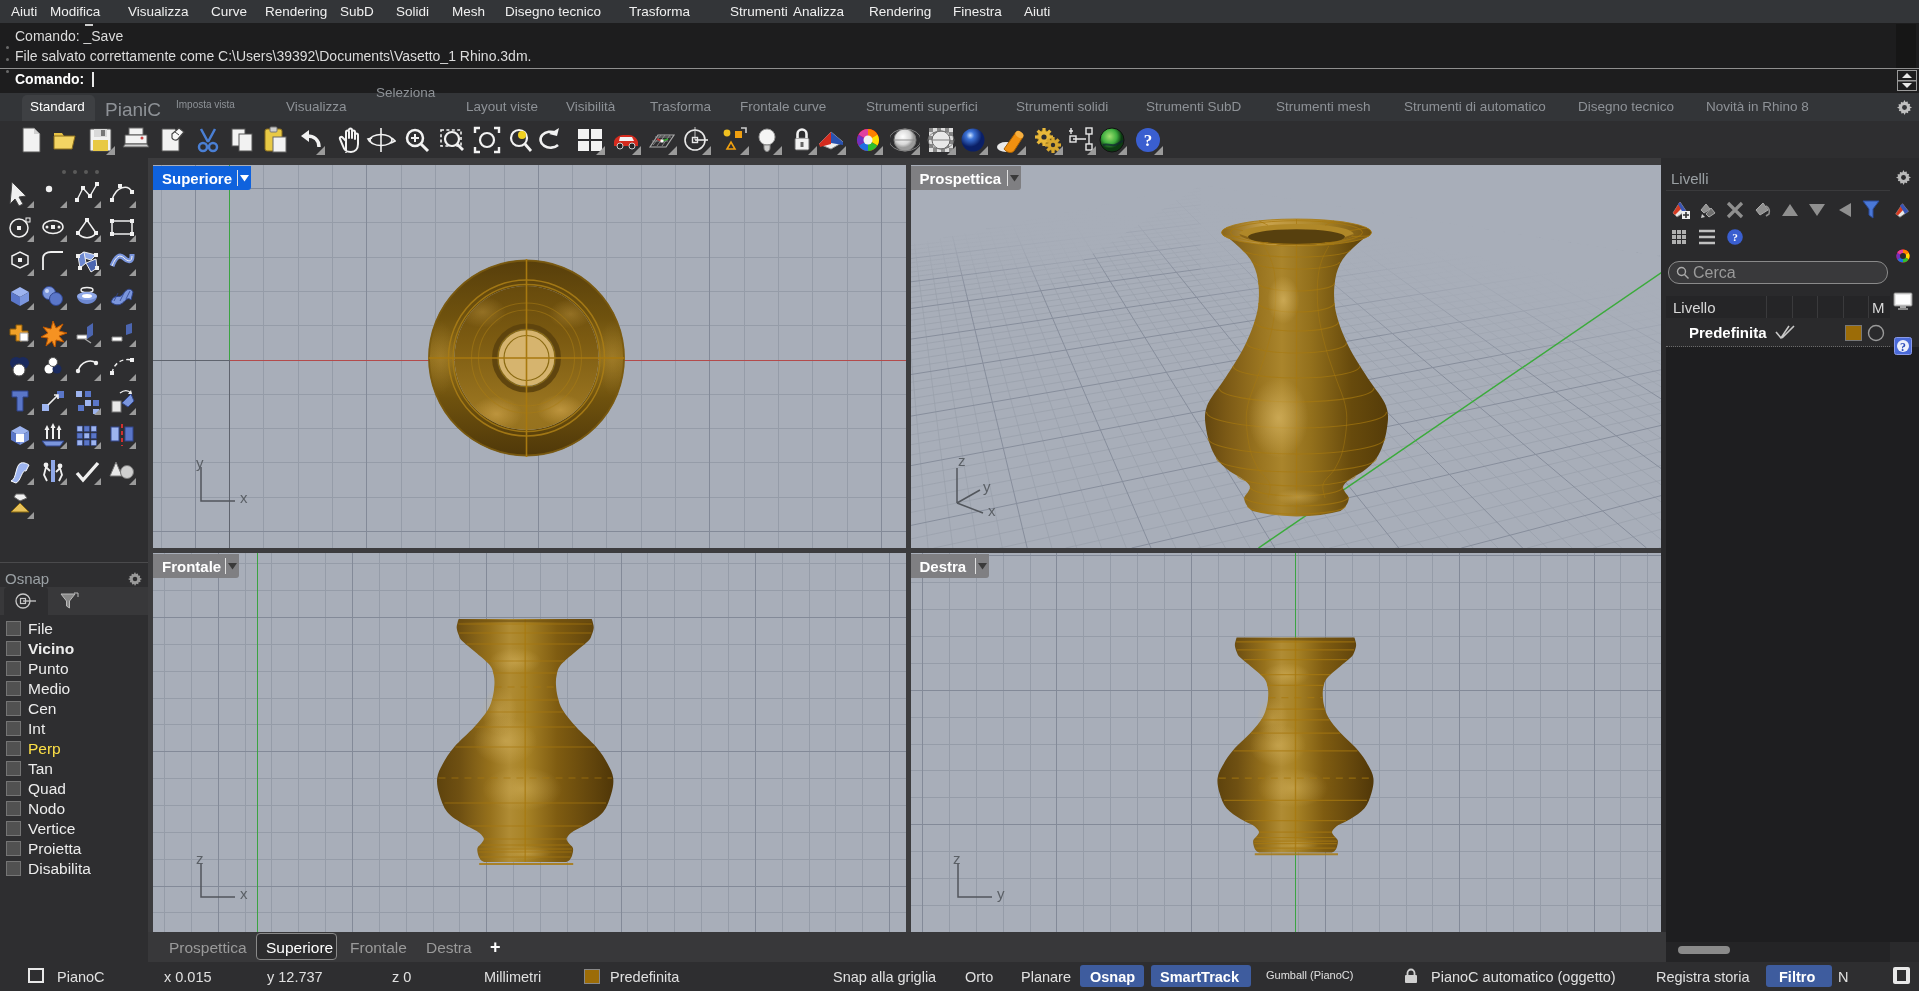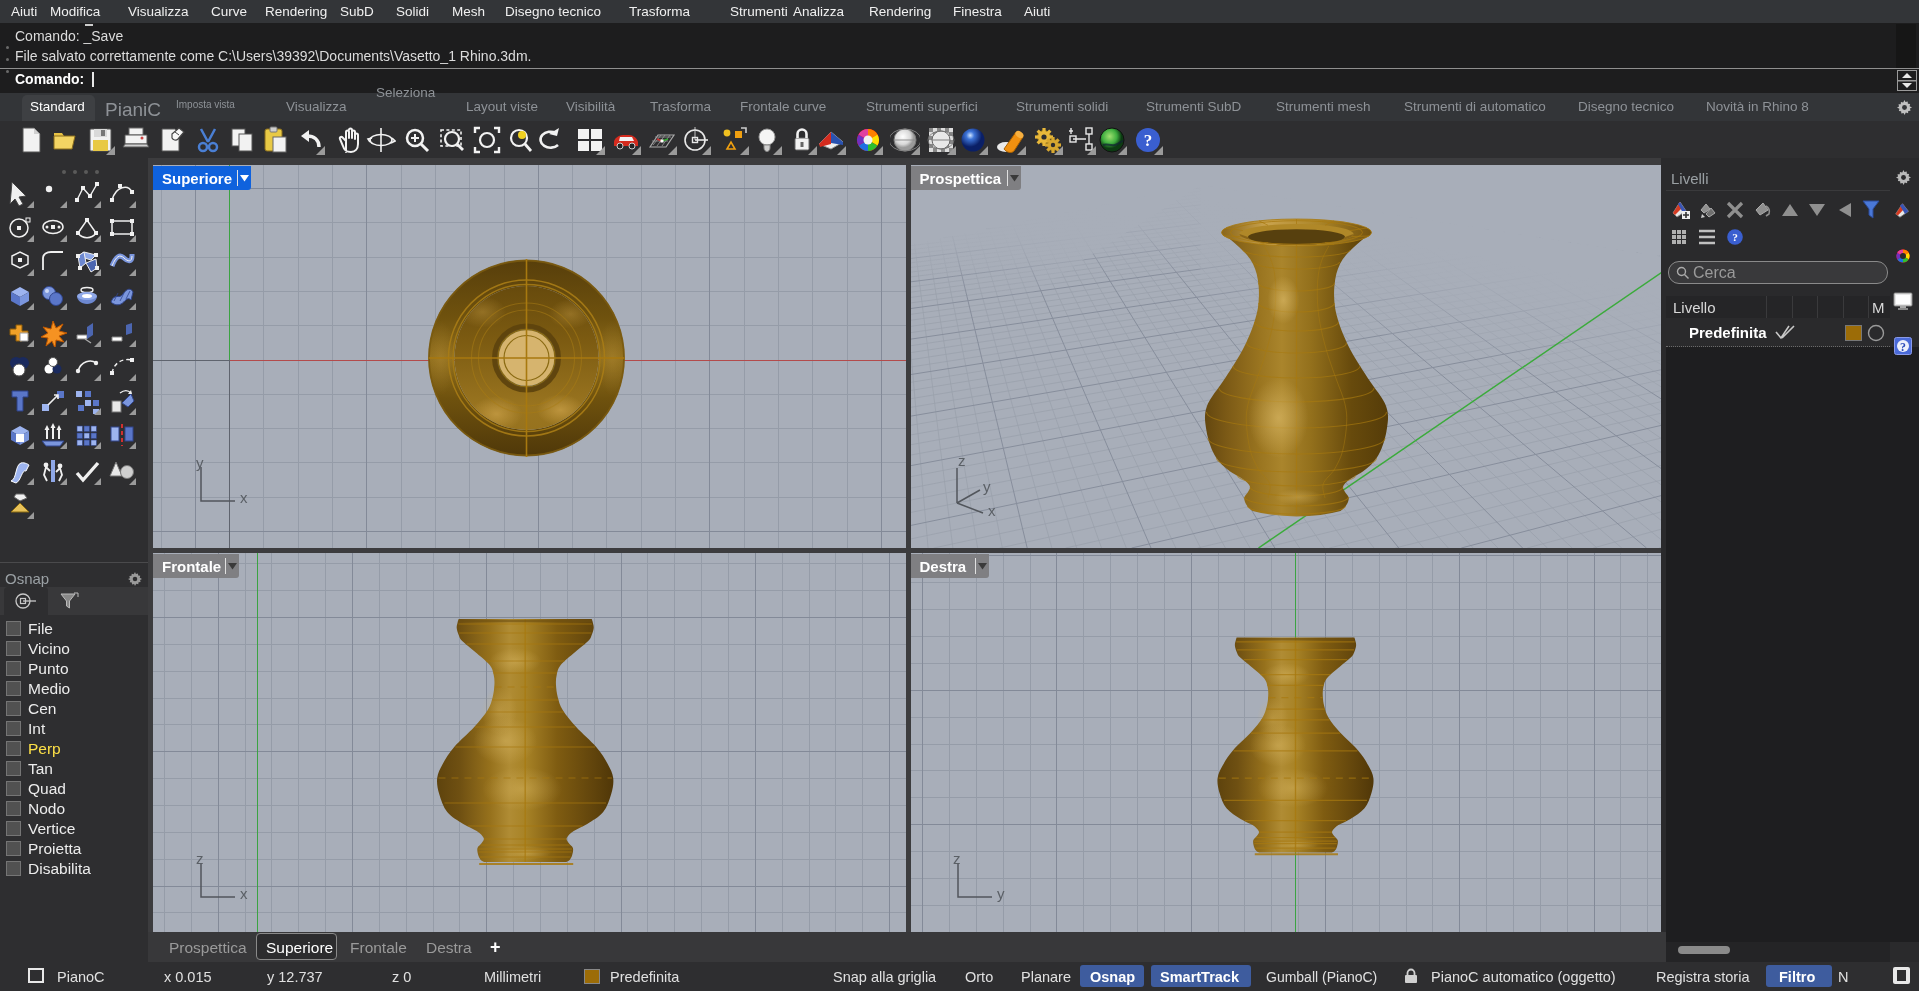--- a/index.html
+++ b/index.html
@@ -564,21 +564,21 @@
     <rect x="6.5" y="6.5" width="5" height="5" fill="none" stroke="#c8c8c8" stroke-width="1.2"></rect>
     <path d="M9 9h13" stroke="#c8c8c8" stroke-width="1.3"></path>
   </svg>
 <svg class="abs" style="left:58px;top:592px" width="22" height="18" viewBox="0 0 22 18">
     <path d="M3 2h14l-5.5 7v7l-3-2V9z" fill="#888" stroke="#bbb" stroke-width="1"></path>
     <path d="M16 1h4M20 1v4" stroke="#bbb" stroke-width="1"></path>
   </svg>
 <div class="abs" style="left:6px;top:621px;width:15px;height:15px;background:#515151;border:1px solid #757575"></div>
 <div class="txt" style="left:28px;top:620px;font-size:15.5px;color:#ececec;font-weight:400;">File</div>
 <div class="abs" style="left:6px;top:641px;width:15px;height:15px;background:#515151;border:1px solid #757575"></div>
-<div class="txt" style="left:28px;top:640px;font-size:15.5px;color:#ececec;font-weight:400;">Vicino</div>
+<div class="txt" style="left:28px;top:640px;font-size:15.5px;color:#ececec;font-weight:700;">Vicino</div>
 <div class="abs" style="left:6px;top:661px;width:15px;height:15px;background:#515151;border:1px solid #757575"></div>
 <div class="txt" style="left:28px;top:660px;font-size:15.5px;color:#ececec;font-weight:400;">Punto</div>
 <div class="abs" style="left:6px;top:681px;width:15px;height:15px;background:#515151;border:1px solid #757575"></div>
 <div class="txt" style="left:28px;top:680px;font-size:15.5px;color:#ececec;font-weight:400;">Medio</div>
 <div class="abs" style="left:6px;top:701px;width:15px;height:15px;background:#515151;border:1px solid #757575"></div>
 <div class="txt" style="left:28px;top:700px;font-size:15.5px;color:#ececec;font-weight:400;">Cen</div>
 <div class="abs" style="left:6px;top:721px;width:15px;height:15px;background:#515151;border:1px solid #757575"></div>
 <div class="txt" style="left:28px;top:720px;font-size:15.5px;color:#ececec;font-weight:400;">Int</div>
 <div class="abs" style="left:6px;top:741px;width:15px;height:15px;background:#515151;border:1px solid #757575"></div>
 <div class="txt" style="left:28px;top:740px;font-size:15.5px;color:#fde047;font-weight:400;">Perp</div>
@@ -1236,21 +1236,21 @@
 <div class="abs" style="left:28px;top:968px;width:16px;height:15px;background:#2e2e30;border:2px solid #e8e8e8"></div>
 <div class="txt" style="left:57px;top:969px;font-size:14.5px;color:#e0e0e0;font-weight:400;">PianoC</div>
 <div class="txt" style="left:164px;top:969px;font-size:14.5px;color:#e0e0e0;font-weight:400;">x 0.015</div>
 <div class="txt" style="left:267px;top:969px;font-size:14.5px;color:#e0e0e0;font-weight:400;">y 12.737</div>
 <div class="txt" style="left:392px;top:969px;font-size:14.5px;color:#e0e0e0;font-weight:400;">z 0</div>
 <div class="txt" style="left:484px;top:969px;font-size:14.5px;color:#e0e0e0;font-weight:400;">Millimetri</div>
 <div class="txt" style="left:610px;top:969px;font-size:14.5px;color:#e0e0e0;font-weight:400;">Predefinita</div>
 <div class="txt" style="left:833px;top:969px;font-size:14.5px;color:#e0e0e0;font-weight:400;">Snap alla griglia</div>
 <div class="txt" style="left:965px;top:969px;font-size:14.5px;color:#e0e0e0;font-weight:400;">Orto</div>
 <div class="txt" style="left:1021px;top:969px;font-size:14.5px;color:#e0e0e0;font-weight:400;">Planare</div>
-<div class="txt" style="left:1266px;top:969px;font-size:14px;color:#e0e0e0;font-weight:400;">Gumball (PianoC)</div>
+<div class="txt" style="left:1266px;top:969px;font-size:11px;color:#e0e0e0;font-weight:400;">Gumball (PianoC)</div>
 <div class="txt" style="left:1431px;top:969px;font-size:14.5px;color:#e0e0e0;font-weight:400;">PianoC automatico (oggetto)</div>
 <div class="txt" style="left:1656px;top:969px;font-size:14.5px;color:#e0e0e0;font-weight:400;">Registra storia</div>
 <div class="txt" style="left:1838px;top:969px;font-size:14.5px;color:#e0e0e0;font-weight:400;">N</div>
 <div class="abs" style="left:584px;top:969px;width:16px;height:15px;background:#9c6c07;border:1px solid #888"></div>
 <div class="abs" style="left:1080px;top:965px;width:64px;height:22px;background:#3e5c9e;border-radius:3px"></div>
 <div class="txt" style="left:1090px;top:969px;font-size:14.5px;color:#ffffff;font-weight:700;">Osnap</div>
 <div class="abs" style="left:1151px;top:965px;width:100px;height:22px;background:#3e5c9e;border-radius:3px"></div>
 <div class="txt" style="left:1160px;top:969px;font-size:14.5px;color:#ffffff;font-weight:700;">SmartTrack</div>
 <div class="abs" style="left:1766px;top:965px;width:66px;height:22px;background:#3e5c9e;border-radius:3px"></div>
 <div class="txt" style="left:1779px;top:969px;font-size:14.5px;color:#ffffff;font-weight:700;">Filtro</div>

